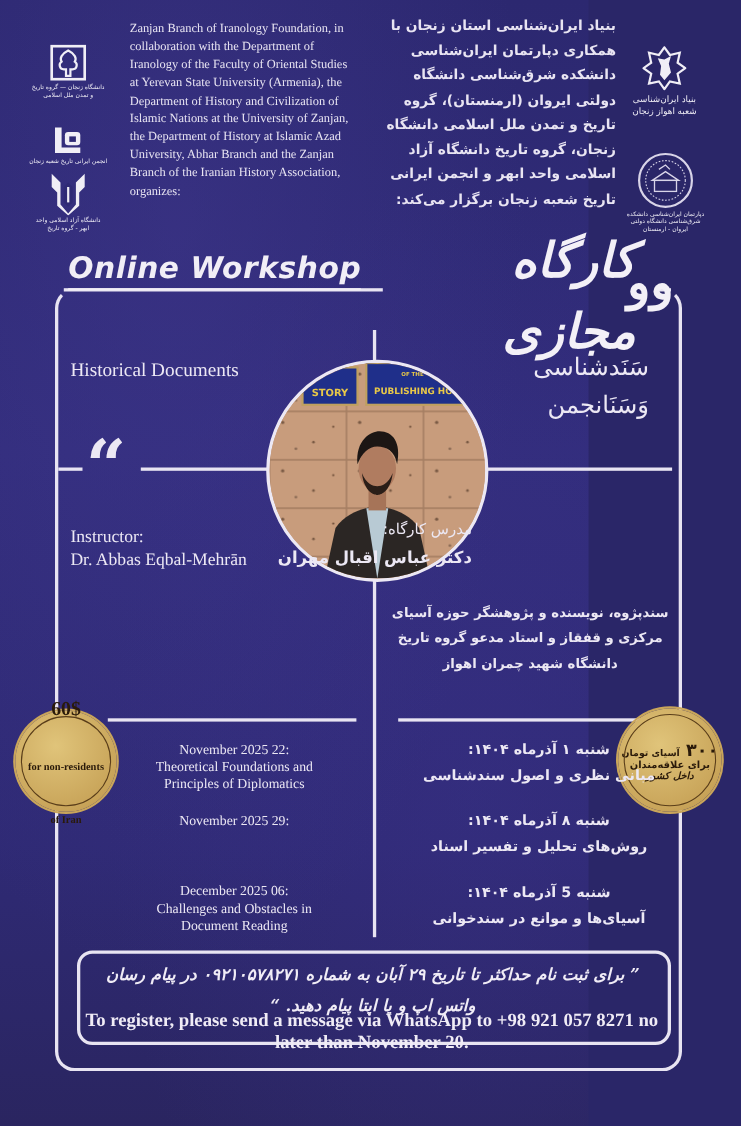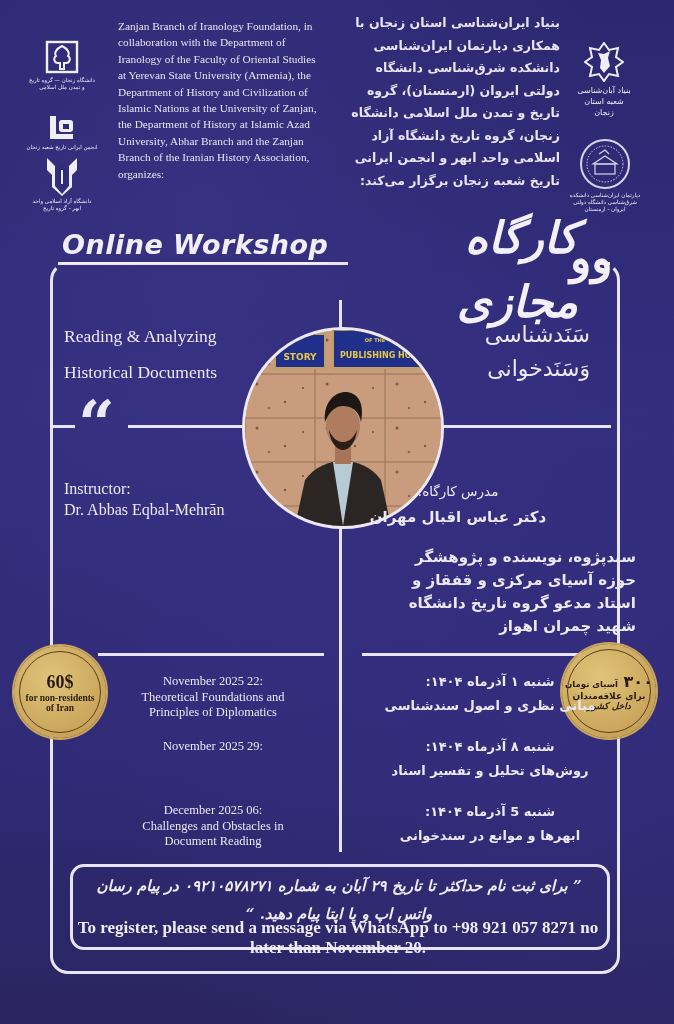--- a/index.html
+++ b/index.html
@@ -1,17 +1,17 @@
 <!DOCTYPE html>
 <html><head>
 <meta charset="utf-8">
 <style>
   html,body{margin:0;padding:0;}
   body{width:674px;height:1024px;overflow:hidden;background:#2a2668;font-family:"Liberation Serif",serif;color:#ece8f4;}
-  .poster{position:relative;width:674px;height:1024px;
+  .poster{position:relative;width:535px;height:1024px;
     background:
       radial-gradient(ellipse at 30% 20%, rgba(70,60,150,0.35), transparent 60%),
       radial-gradient(ellipse at 80% 70%, rgba(60,50,140,0.35), transparent 55%),
       linear-gradient(180deg,#2c2870 0%,#322d7c 40%,#2f2a75 75%,#2a2560 100%);}
   .abs{position:absolute;}
   .en-org{left:118px;top:18px;width:200px;font-size:11.3px;line-height:16.4px;color:#e8e4f2;}
   .fa-org{left:350px;top:12px;width:210px;font-size:12.5px;line-height:22.5px;direction:rtl;text-align:right;color:#e8e4f2;font-family:"DejaVu Sans",sans-serif;font-weight:bold;}
   .logo{position:absolute;display:flex;flex-direction:column;align-items:center;color:#f0eef6;}
   .logo .cap{font-size:5.5px;line-height:7px;text-align:center;direction:rtl;font-family:"DejaVu Sans",sans-serif;}
   .title-en{left:62px;top:228px;font-family:"DejaVu Sans",sans-serif;font-weight:bold;font-style:italic;font-size:27px;color:#f1eef6;letter-spacing:0.5px;border-bottom:2px solid #f1eef6;line-height:34px;}
@@ -19,22 +19,22 @@
   .frame{position:absolute;border:3px solid #e8e4f2;}
   .hline{position:absolute;height:3px;background:#e8e4f2;}
   .vline{position:absolute;width:3px;background:#e8e4f2;}
   .subtitle-en{left:64px;top:318px;font-size:17.5px;line-height:36px;color:#ece8f4;}
   .subtitle-fa{left:440px;top:318px;width:150px;font-family:"DejaVu Sans",sans-serif;font-size:22px;line-height:34px;direction:rtl;text-align:right;color:#ece8f4;}
   .photo{left:242px;top:327px;width:196px;height:196px;border-radius:50%;border:3px solid #ece8f4;overflow:hidden;background:#c49a7a;}
   .quote{left:78px;top:392px;font-family:"DejaVu Serif",serif;font-size:64px;font-weight:bold;line-height:64px;color:#ece8f4;background:transparent;}
   .instr-label{left:64px;top:480px;font-size:16px;color:#ece8f4;}
   .instr-name{left:64px;top:501px;font-size:16px;color:#ece8f4;}
   .instr-bio{left:66px;top:542px;width:260px;font-size:12.8px;line-height:17.6px;text-align:center;color:#ece8f4;}
-  .fa-instr{right:106px;top:468px;width:220px;direction:rtl;text-align:center;font-family:"DejaVu Sans",sans-serif;font-size:13.5px;line-height:26px;color:#ece8f4;margin-top:10px;}
-  .fa-bio{left:376px;top:546px;width:260px;direction:rtl;text-align:right;font-family:"DejaVu Sans",sans-serif;font-weight:bold;font-size:15px;line-height:23px;color:#ece8f4;}
+  .fa-instr{right:106px;top:468px;width:220px;direction:rtl;text-align:right;font-family:"DejaVu Sans",sans-serif;font-size:13.5px;line-height:26px;color:#ece8f4;}
+  .fa-bio{left:352px;top:546px;width:260px;direction:rtl;text-align:center;font-family:"DejaVu Sans",sans-serif;font-weight:bold;font-size:12px;line-height:23px;color:#ece8f4;}
   .session-en{left:88px;width:250px;text-align:center;font-size:12.5px;line-height:15.5px;color:#ece8f4;}
   .session-fa{left:360px;width:260px;text-align:center;direction:rtl;font-family:"DejaVu Sans",sans-serif;font-weight:bold;font-size:13px;line-height:24px;color:#ece8f4;}
   .badge{position:absolute;border-radius:50%;background:radial-gradient(circle at 40% 35%,#e0c47a,#c9a55a 70%,#b89248);display:flex;flex-direction:column;align-items:center;justify-content:center;color:#2a1a0a;box-shadow:0 0 0 2px #c9a55a;}
   .badge .ring{position:absolute;inset:5px;border:1.2px solid #5a3e1a;border-radius:50%;}
   .reg-box{left:70px;top:864px;width:534px;height:80px;border:3px solid #e8e4f2;border-radius:14px;}
   .reg-fa{left:84px;top:872px;width:510px;text-align:center;direction:rtl;font-family:"DejaVu Serif",serif;font-style:italic;font-weight:bold;font-size:15px;color:#f0ecf6;line-height:28px;}
   .reg-en{left:76px;top:918px;width:524px;text-align:center;font-size:17px;font-weight:bold;color:#f0ecf6;}
 </style>
 </head>
 <body>
@@ -67,21 +67,21 @@
 
   <div class="abs en-org">Zanjan Branch of Iranology Foundation, in collaboration with the Department of Iranology of the Faculty of Oriental Studies at Yerevan State University (Armenia), the Department of History and Civilization of Islamic Nations at the University of Zanjan, the Department of History at Islamic Azad University, Abhar Branch and the Zanjan Branch of the Iranian History Association, organizes:</div>
 
   <div class="abs fa-org">بنیاد ایران‌شناسی استان زنجان با همکاری دپارتمان ایران‌شناسی دانشکده شرق‌شناسی دانشگاه دولتی ایروان (ارمنستان)، گروه تاریخ و تمدن ملل اسلامی دانشگاه زنجان، گروه تاریخ دانشگاه آزاد اسلامی واحد ابهر و انجمن ایرانی تاریخ شعبه زنجان برگزار می‌کند:</div>
 
   <div class="logo" style="left:574px;top:42px;width:60px;">
     <svg width="40" height="40" viewBox="0 0 40 40">
       <polygon points="20,1 25,8 34,6 32,15 39,20 32,25 34,34 25,32 20,39 15,32 6,34 8,25 1,20 8,15 6,6 15,8" fill="none" stroke="#f0eef6" stroke-width="2"></polygon>
       <path d="M14 11 L20 12 L26 9 L24 16 L26 24 L20 31 L16 26 L17 18 Z" fill="#f0eef6"></path>
     </svg>
-    <div class="cap" style="margin-top:3px;font-size:8px;line-height:11px;width:60px;">بنیاد آبان‌شناسی شعبه استان زنجان</div>
+    <div class="cap" style="margin-top:3px;font-size:8px;line-height:11px;width:60px;">بنیاد ایران‌شناسی شعبه اهواز زنجان</div>
   </div>
   <div class="logo" style="left:570px;top:138px;width:70px;">
     <svg width="52" height="52" viewBox="0 0 52 52">
       <circle cx="26" cy="26" r="24" fill="none" stroke="#d8d4e8" stroke-width="2"></circle>
       <circle cx="26" cy="26" r="18" fill="none" stroke="#d8d4e8" stroke-width="1" stroke-dasharray="1.5 1.5"></circle>
       <rect x="16" y="26" width="20" height="10" fill="none" stroke="#d8d4e8" stroke-width="1.2"></rect>
       <path d="M14 26 L26 18 L38 26 Z" fill="none" stroke="#d8d4e8" stroke-width="1.2"></path>
       <path d="M20 16 L26 12 L30 16" fill="none" stroke="#d8d4e8" stroke-width="1.2"></path>
     </svg>
     <div class="cap" style="margin-top:2px;width:72px;">دپارتمان ایران‌شناسی دانشکده شرق‌شناسی دانشگاه دولتی ایروان - ارمنستان</div>
@@ -89,26 +89,25 @@
 
   <div class="frame" style="left:50px;top:262px;width:564px;height:706px;border-radius:18px;border-top-color:transparent;"></div>
   <div class="hline" style="left:58px;top:262px;width:290px;"></div>
   <div class="hline" style="left:596px;top:262px;width:14px;"></div>
 
   <div class="abs title-en">Online Workshop</div>
   <div class="abs title-fa" style="left:348px;top:206px;width:230px;text-align:right;">کارگاه مجازی</div>
   <div class="abs" style="left:570px;top:236px;font-family:'DejaVu Serif',serif;font-weight:bold;font-size:44px;color:#f3f0f7;line-height:44px;">وو</div>
 
   <div class="abs subtitle-en">
-    <div>Reading &amp; Analyzing</div>
     <div>Historical Documents</div>
   </div>
   <div class="abs subtitle-fa">
     <div>سَنَدشناسی</div>
-    <div>وَسَنَدخوانی</div>
+    <div>وَسَنَانجمن</div>
   </div>
 
   <div class="hline" style="left:53px;top:425px;width:22px;"></div>
   <div class="hline" style="left:128px;top:425px;width:118px;"></div>
   <div class="hline" style="left:436px;top:425px;width:175px;"></div>
   <div class="vline" style="left:339px;top:300px;height:28px;"></div>
   <div class="vline" style="left:339px;top:524px;height:328px;"></div>
   <div class="hline" style="left:98px;top:653px;width:226px;"></div>
   <div class="hline" style="left:362px;top:653px;width:226px;"></div>
 
@@ -143,21 +142,21 @@
 
   <div class="abs instr-label">Instructor:</div>
   <div class="abs instr-name">Dr. Abbas Eqbal-Mehrān</div>
 
   <div class="abs fa-instr">
     <div>مدرس کارگاه:</div>
     <div style="font-size:15px;font-weight:bold;">دکتر عباس اقبال مهران</div>
   </div>
   <div class="abs fa-bio">سندپژوه، نویسنده و پژوهشگر حوزه آسیای مرکزی و قفقاز و استاد مدعو گروه تاریخ دانشگاه شهید چمران اهواز</div>
 
-  <div class="badge" style="left:14px;top:646px;width:92px;height:92px;">
+  <div class="badge" style="left:14px;top:646px;width:92px;height:92px;gap:38px;">
     <div class="ring"></div>
     <div style="font-size:18px;font-weight:bold;">60$</div>
     <div style="font-size:9.5px;font-weight:bold;">for non-residents</div>
     <div style="font-size:9.5px;font-weight:bold;">of Iran</div>
   </div>
   <div class="badge" style="left:562px;top:644px;width:94px;height:94px;font-family:'DejaVu Sans',sans-serif;">
     <div class="ring"></div>
     <div style="direction:rtl;font-weight:bold;">
       <span style="font-size:16px;">۳۰۰</span>
       <span style="font-size:8.5px;">آسیای تومان</span>
@@ -181,20 +180,20 @@
   <div class="abs session-fa" style="top:670px;">
     <div>شنبه ۱ آذرماه ۱۴۰۴:</div>
     <div>مبانی نظری و اصول سندشناسی</div>
   </div>
   <div class="abs session-fa" style="top:735px;">
     <div>شنبه ۸ آذرماه ۱۴۰۴:</div>
     <div>روش‌های تحلیل و تفسیر اسناد</div>
   </div>
   <div class="abs session-fa" style="top:800px;">
     <div>شنبه 5 آذرماه ۱۴۰۴:</div>
-    <div>ابهر‌ها و موانع در سندخوانی</div>
+    <div>آسیای‌ها و موانع در سندخوانی</div>
   </div>
 
   <div class="abs reg-box"></div>
   <div class="abs reg-fa">” برای ثبت نام حداکثر تا تاریخ ۲۹ آبان به شماره ۰۹۲۱۰۵۷۸۲۷۱ در پیام رسان واتس اپ و یا ایتا پیام دهید. “</div>
   <div class="abs reg-en">To register, please send a message via WhatsApp to +98 921 057 8271 no later than November 20.</div>
 
 </div>
 
 </body></html>

